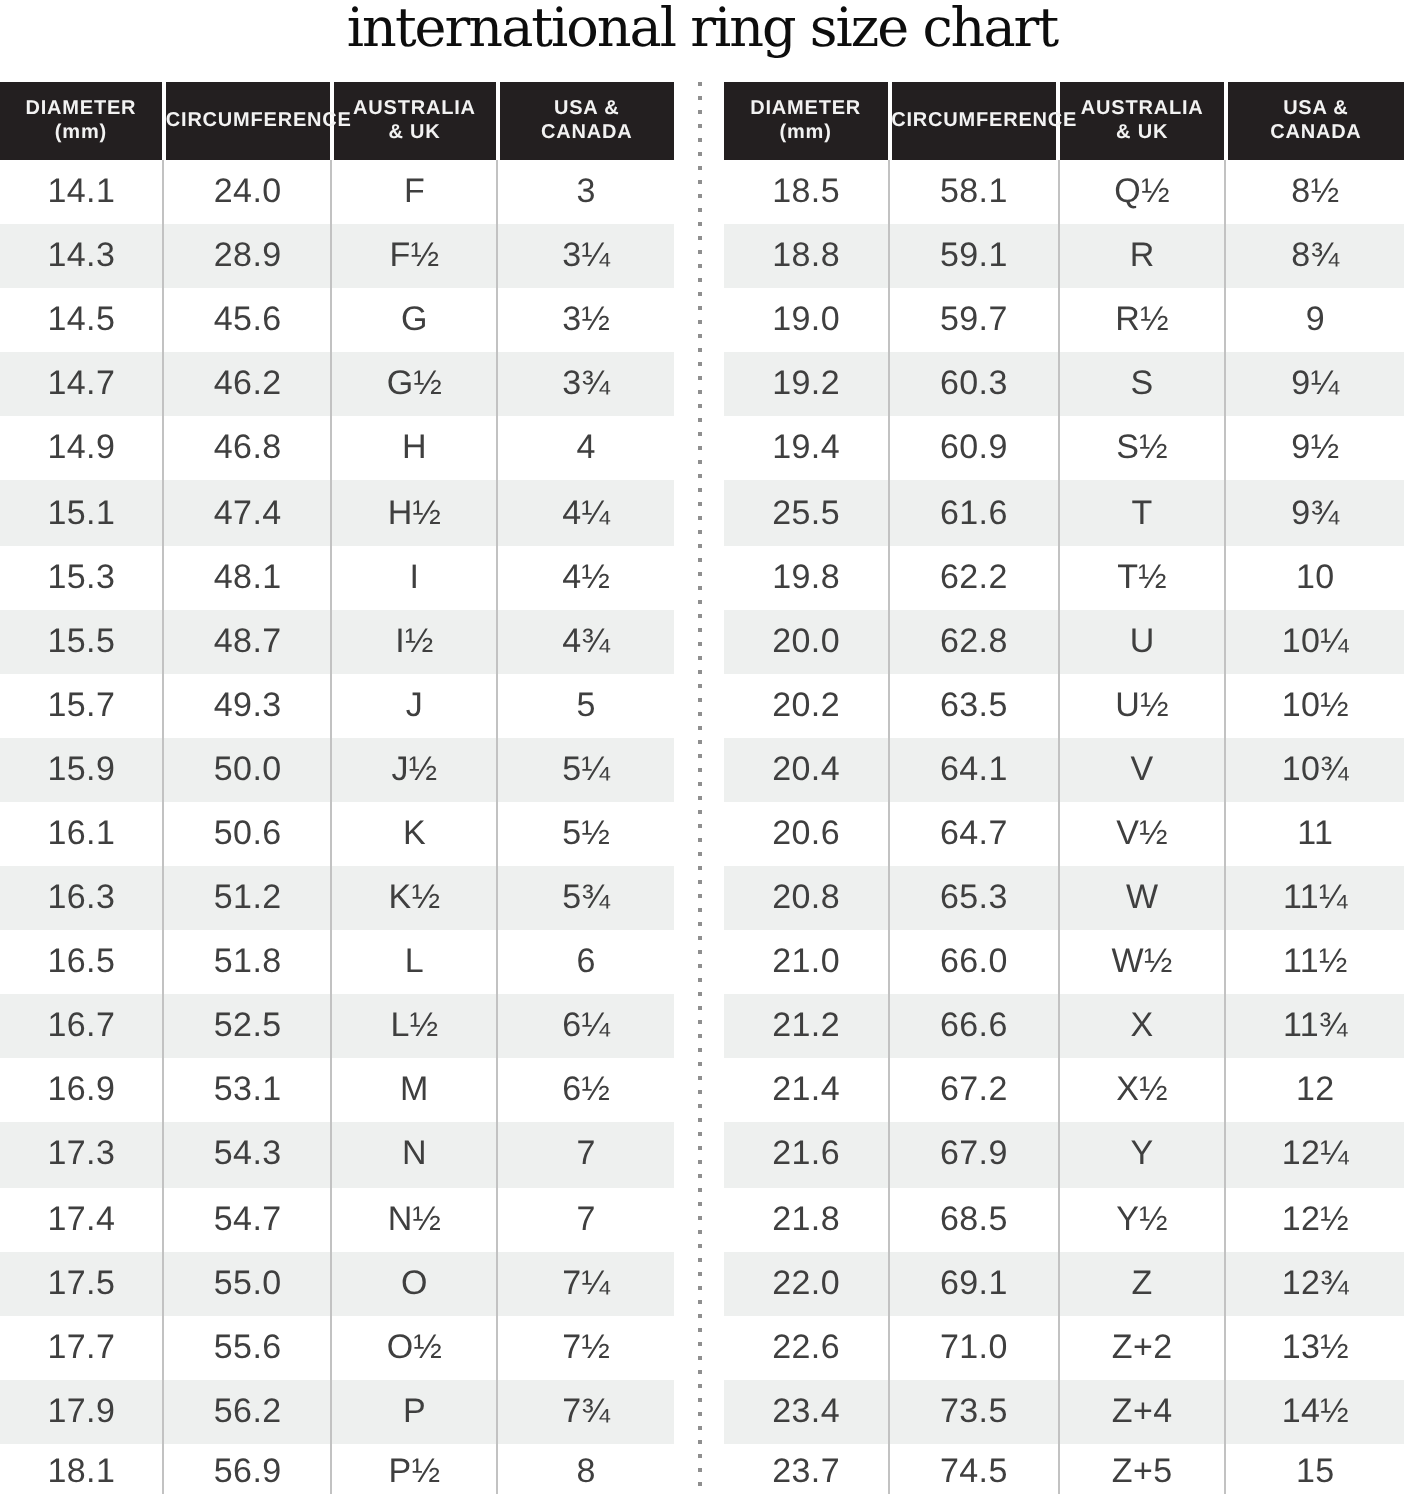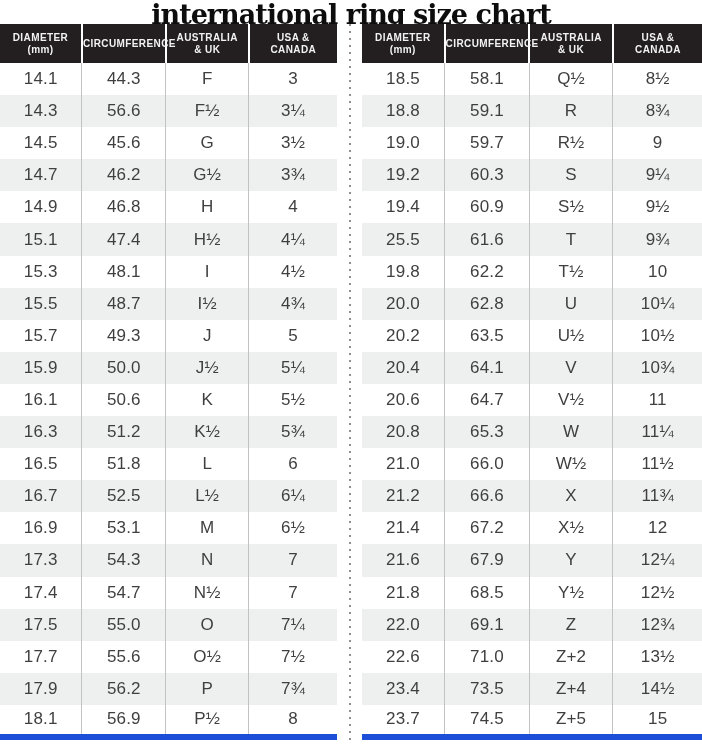--- a/index.html
+++ b/index.html
@@ -10,22 +10,22 @@
     --grid-line:#c2c2c2;
     --dot:#8f8f8f;
     --title-color:#0d0d0d;
   }
   html,body{margin:0;padding:0;background:#ffffff;}
   .page{
     width:702px;height:747px;background:#ffffff;overflow:hidden;
     font-family:"Liberation Sans",sans-serif;position:relative;
   }
   .page-title{
-    margin:0;height:24px;text-align:center;
-    font-family:"DejaVu Serif",serif;font-weight:bold;
+    margin:0;height:41px;text-align:center;
+    font-family:"DejaVu Serif",serif;font-weight:normal;
     font-size:27px;line-height:30px;letter-spacing:-1px;
     color:var(--title-color);
   }
   .chart-area{display:flex;height:716px;}
   .table-half{height:100%;}
   .table-half.left{width:337px;}
   .table-half.right{width:340px;}
   .divider{width:25px;height:100%;display:flex;justify-content:center;}
   .divider-line{
     width:2px;height:100%;
@@ -81,27 +81,27 @@
               </th>
               <th>
                 <div>USA &amp;</div>
                 <div>CANADA</div>
               </th>
             </tr>
           </thead>
           <tbody>
             <tr>
               <td>14.1</td>
-              <td>44.3</td>
+              <td>24.0</td>
               <td>F</td>
               <td>3</td>
             </tr>
             <tr>
               <td>14.3</td>
-              <td>56.6</td>
+              <td>28.9</td>
               <td>F½</td>
               <td>3¼</td>
             </tr>
             <tr>
               <td>14.5</td>
               <td>45.6</td>
               <td>G</td>
               <td>3½</td>
             </tr>
             <tr>

